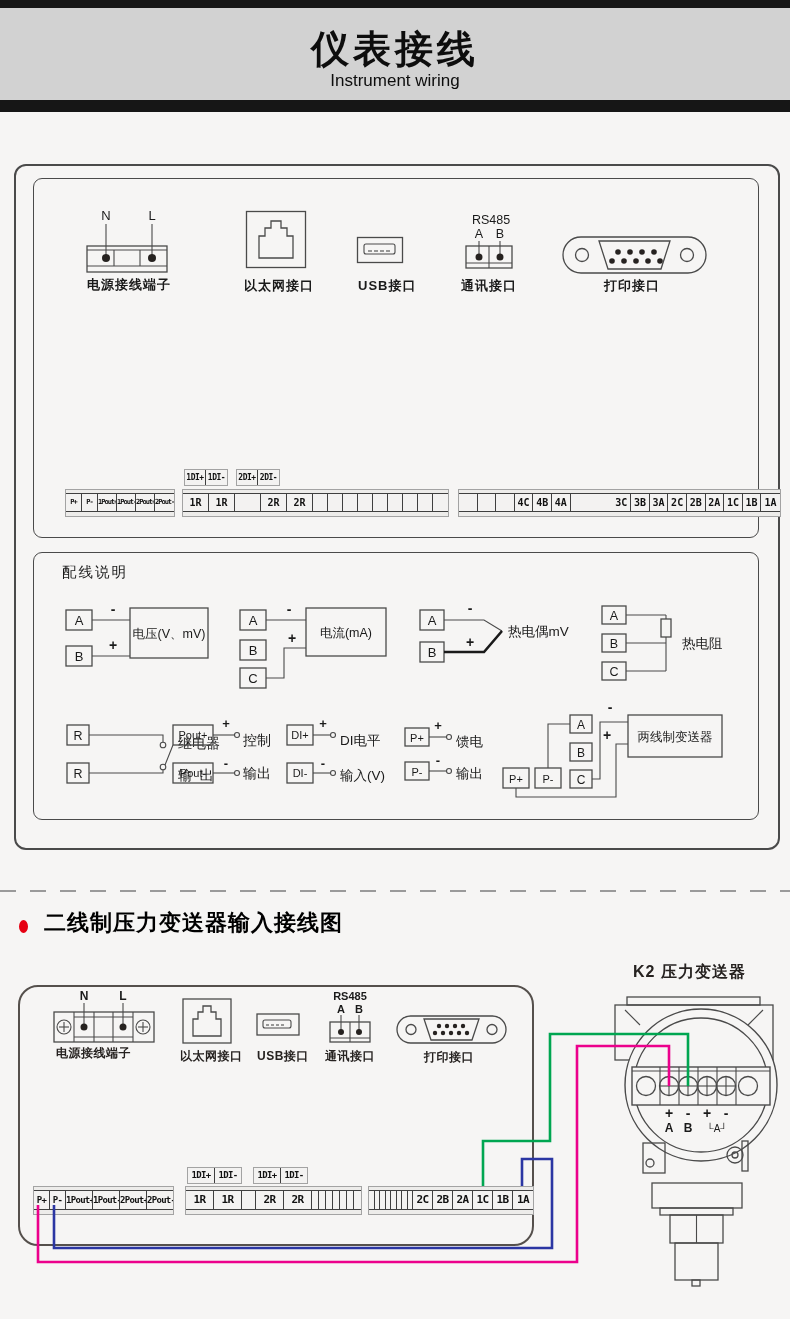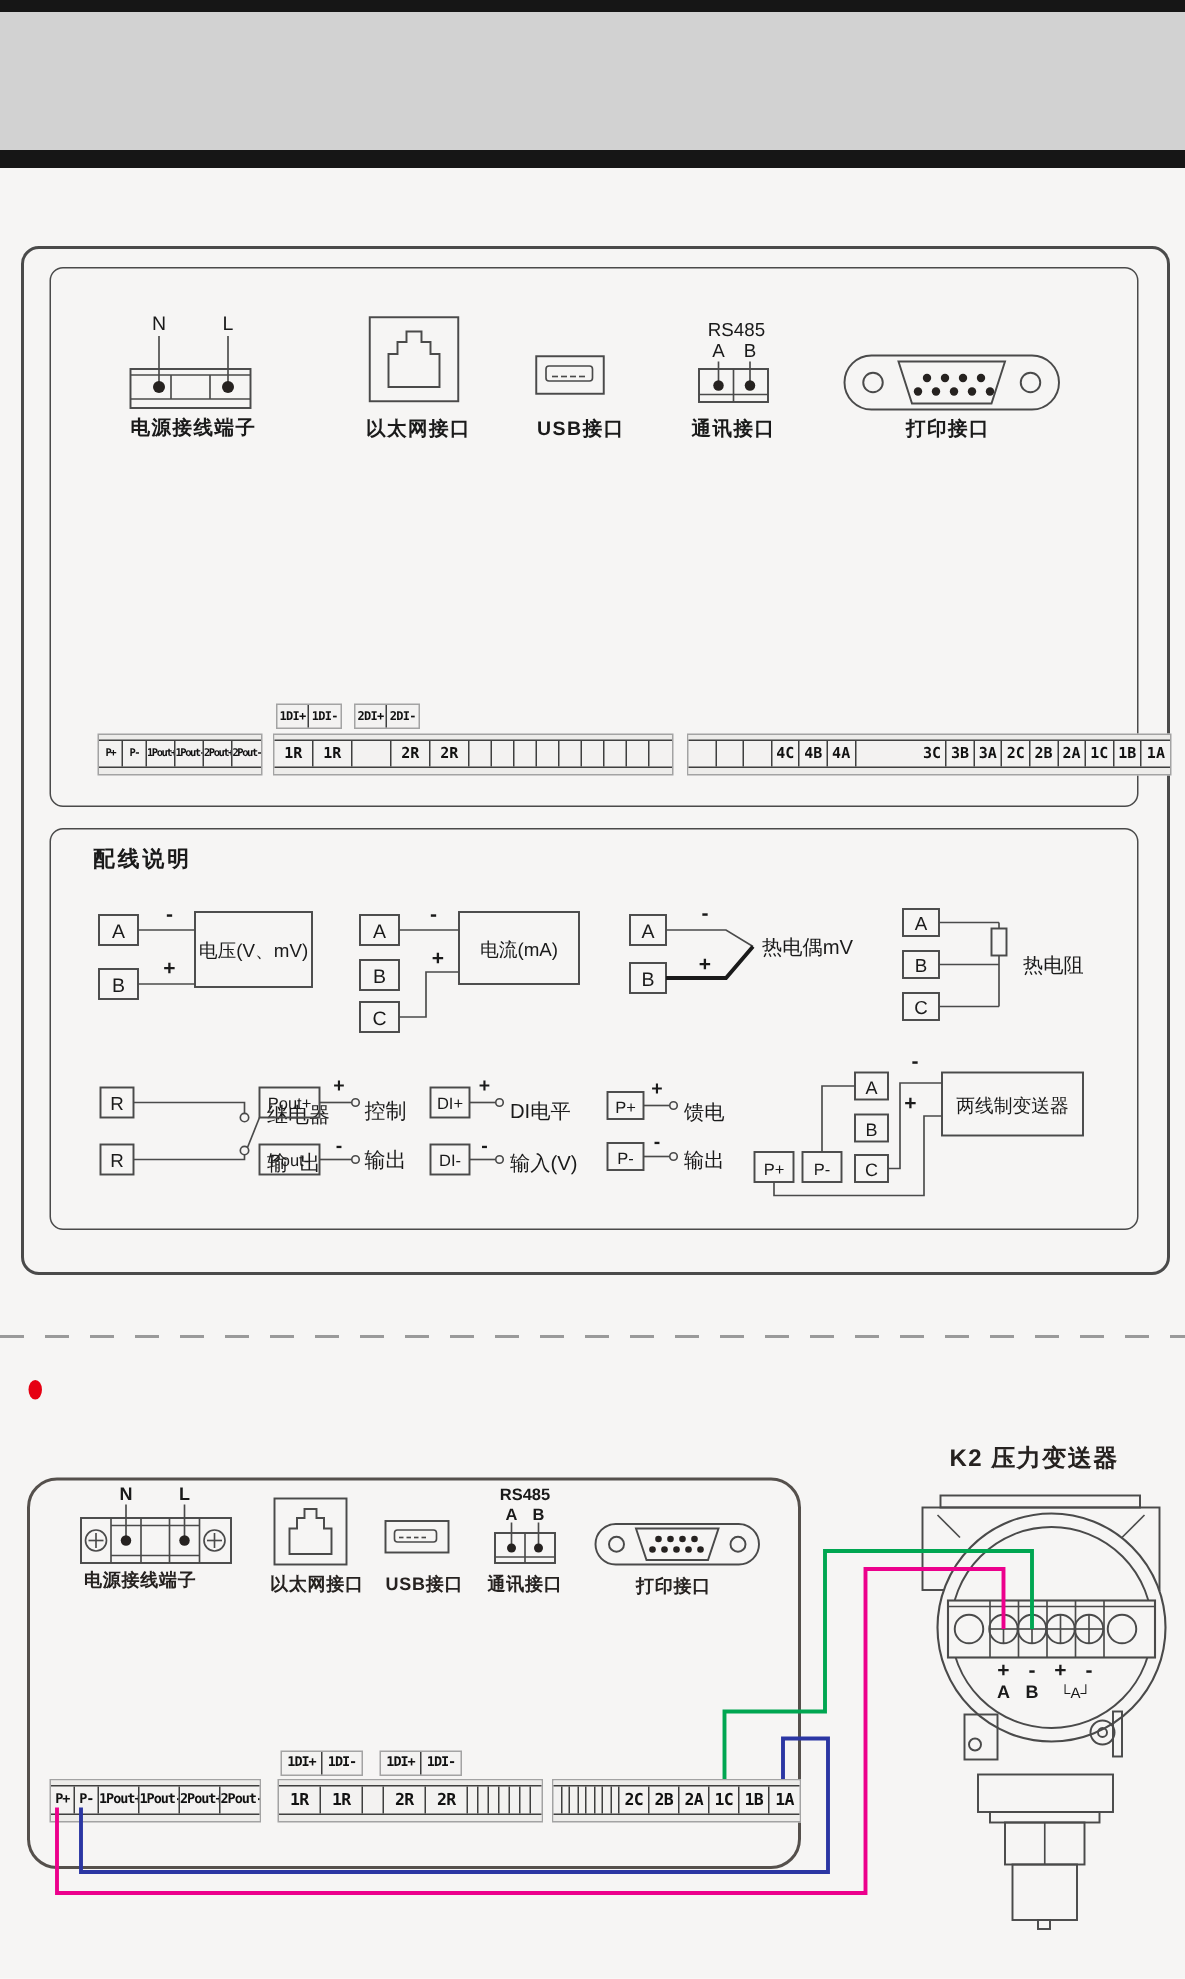--- a/index.html
+++ b/index.html
@@ -29,28 +29,30 @@
   .fs11 .cell{font-size:11px;letter-spacing:-0.5px}
   svg{position:absolute;overflow:visible}
   svg text{font-family:"Liberation Sans",sans-serif;fill:#1a1a1a}
   .d{stroke:#4a4a4a;fill:none;stroke-width:1.3}
   .dt{stroke:#4a4a4a;fill:none;stroke-width:1.1}
   .df{fill:#262220;stroke:none}
   .dash{left:0;top:890px;width:790px;height:2px;background:repeating-linear-gradient(90deg,#9a9a9a 0 16px,transparent 16px 30px)}
   .bullet{left:19px;top:920px;width:9px;height:13px;border-radius:50%;background:#e60012}
   .sec2title{left:44px;top:908px;font-size:22px;font-weight:600;color:#000;letter-spacing:1px}
   .k2{left:633px;top:962px;font-size:16px;font-weight:bold;color:#262220;letter-spacing:1px}
-  .boxBtitle{left:62px;top:563px;font-size:14.5px;font-weight:700;color:#1a1a1a;letter-spacing:2px}
+  .boxBtitle{left:62px;top:563px;font-size:14.5px;font-weight:400;color:#1a1a1a;letter-spacing:2px}
 </style>
 </head>
 <body>
 <div id="page">
 
 <div class="abs bar" style="top:0;height:8px"></div>
 <div class="abs hdr-band">
+  <div class="hdr-title">仪表接线</div>
+  <div class="hdr-sub">Instrument wiring</div>
 </div>
 <div class="abs bar" style="top:100px;height:12px"></div>
 
 <div class="abs obox" style="left:14px;top:164px;width:762px;height:682px"></div>
 <div class="abs ibox" style="left:33px;top:178px;width:724px;height:358px"></div>
 <div class="abs ibox" style="left:33px;top:552px;width:724px;height:266px"></div>
 
 <svg style="left:83px;top:204px" width="88" height="70">
   <text x="23" y="16" font-size="13" text-anchor="middle">N</text>
   <text x="69" y="16" font-size="13" text-anchor="middle">L</text>
@@ -311,20 +313,21 @@
   <text x="180" y="41" font-size="12.5" text-anchor="middle">两线制变送器</text>
   <polyline class="dt" points="75,24 53,24 53,68"></polyline>
   <polyline class="dt" points="133,22 105,22 105,79 97,79"></polyline>
   <polyline class="dt" points="133,44 121,44 121,97 21,97 21,88"></polyline>
   <text x="115" y="12" font-size="14" font-weight="bold" text-anchor="middle">-</text>
   <text x="112" y="40" font-size="14" font-weight="bold" text-anchor="middle">+</text>
 </svg>
 
 <div class="abs dash"></div>
 <div class="abs bullet"></div>
+<div class="abs sec2title">二线制压力变送器输入接线图</div>
 <div class="abs k2">K2  压力变送器</div>
 
 <div class="abs" style="left:18px;top:985px;width:512px;height:257px;border:2px solid #55504c;border-radius:20px"></div>
 
 <svg style="left:50px;top:986px" width="110" height="60">
   <text x="34" y="14" font-size="12" font-weight="bold" text-anchor="middle">N</text>
   <text x="73" y="14" font-size="12" font-weight="bold" text-anchor="middle">L</text>
   <line class="dt" x1="34" y1="17" x2="34" y2="41"></line>
       <line class="dt" x1="73" y1="17" x2="73" y2="41"></line>
   <rect class="d" x="4" y="26" width="100" height="30"></rect>

